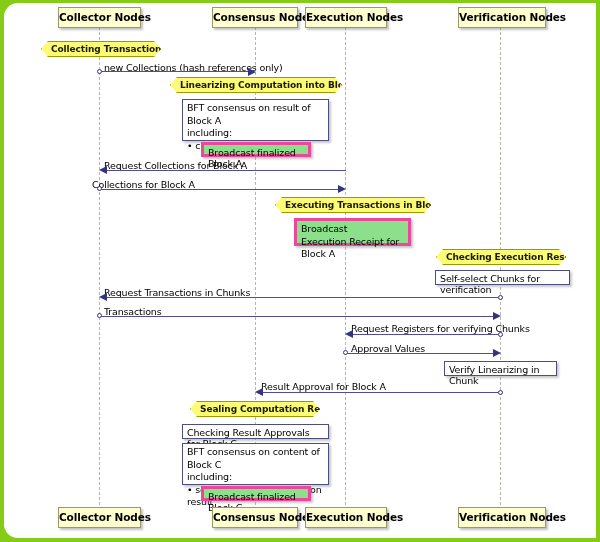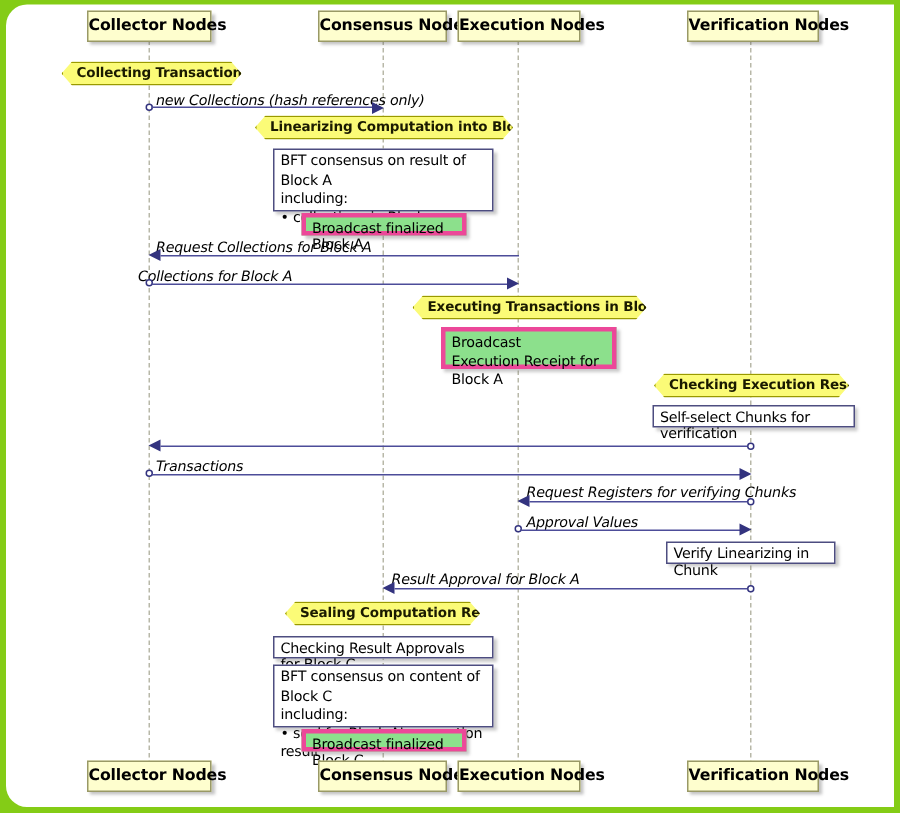--- a/index.html
+++ b/index.html
@@ -124,21 +124,20 @@
     border-radius: 50%;
     background: #ffffff;
   }
   .msg-label {
     position: absolute;
     font-size: 9.5px;
     color: #000000;
     white-space: nowrap;
     line-height: 11px;
     letter-spacing: -0.15px;
-    font-style: italic;
   }
 </style>
 </head>
 <body>
 
 <div id="frame">
   <div id="canvas">
 
     <div class="lifeline" style="left:95px;  top:24px; height:483px;"></div>
     <div class="lifeline" style="left:251px; top:24px; height:483px;"></div>
@@ -176,20 +175,21 @@
 
     <div class="divider" style="left:271px; top:194px; width:156px;">Executing Transactions in Block A</div>
 
     <div class="note green" style="left:290px; top:215px; width:117px; height:28px;">Broadcast
 Execution Receipt for Block A</div>
 
     <div class="divider" style="left:432px; top:246px; width:130px;">Checking Execution Result</div>
 
     <div class="note" style="left:431px; top:267px; width:135px; height:15px; line-height:11px;">Self-select Chunks for verification</div>
 
+    <div class="msg-label" style="left:100px; top:284px;">Request Transactions in Chunks</div>
     <div class="arrowhead left" style="left:95px; top:290px;"></div>
     <div class="msg-line" style="left:103px; top:294px; width:391px;"></div>
     <div class="circle-end" style="left:494px; top:292px;"></div>
 
     <div class="msg-label" style="left:100px; top:303px;">Transactions</div>
     <div class="circle-end" style="left:93px; top:310px;"></div>
     <div class="msg-line" style="left:97px; top:312.5px; width:396px;"></div>
     <div class="arrowhead right" style="left:489px; top:309px;"></div>
 
     <div class="msg-label" style="left:347px; top:320px;text-align:center;">Request Registers for verifying Chunks</div>

